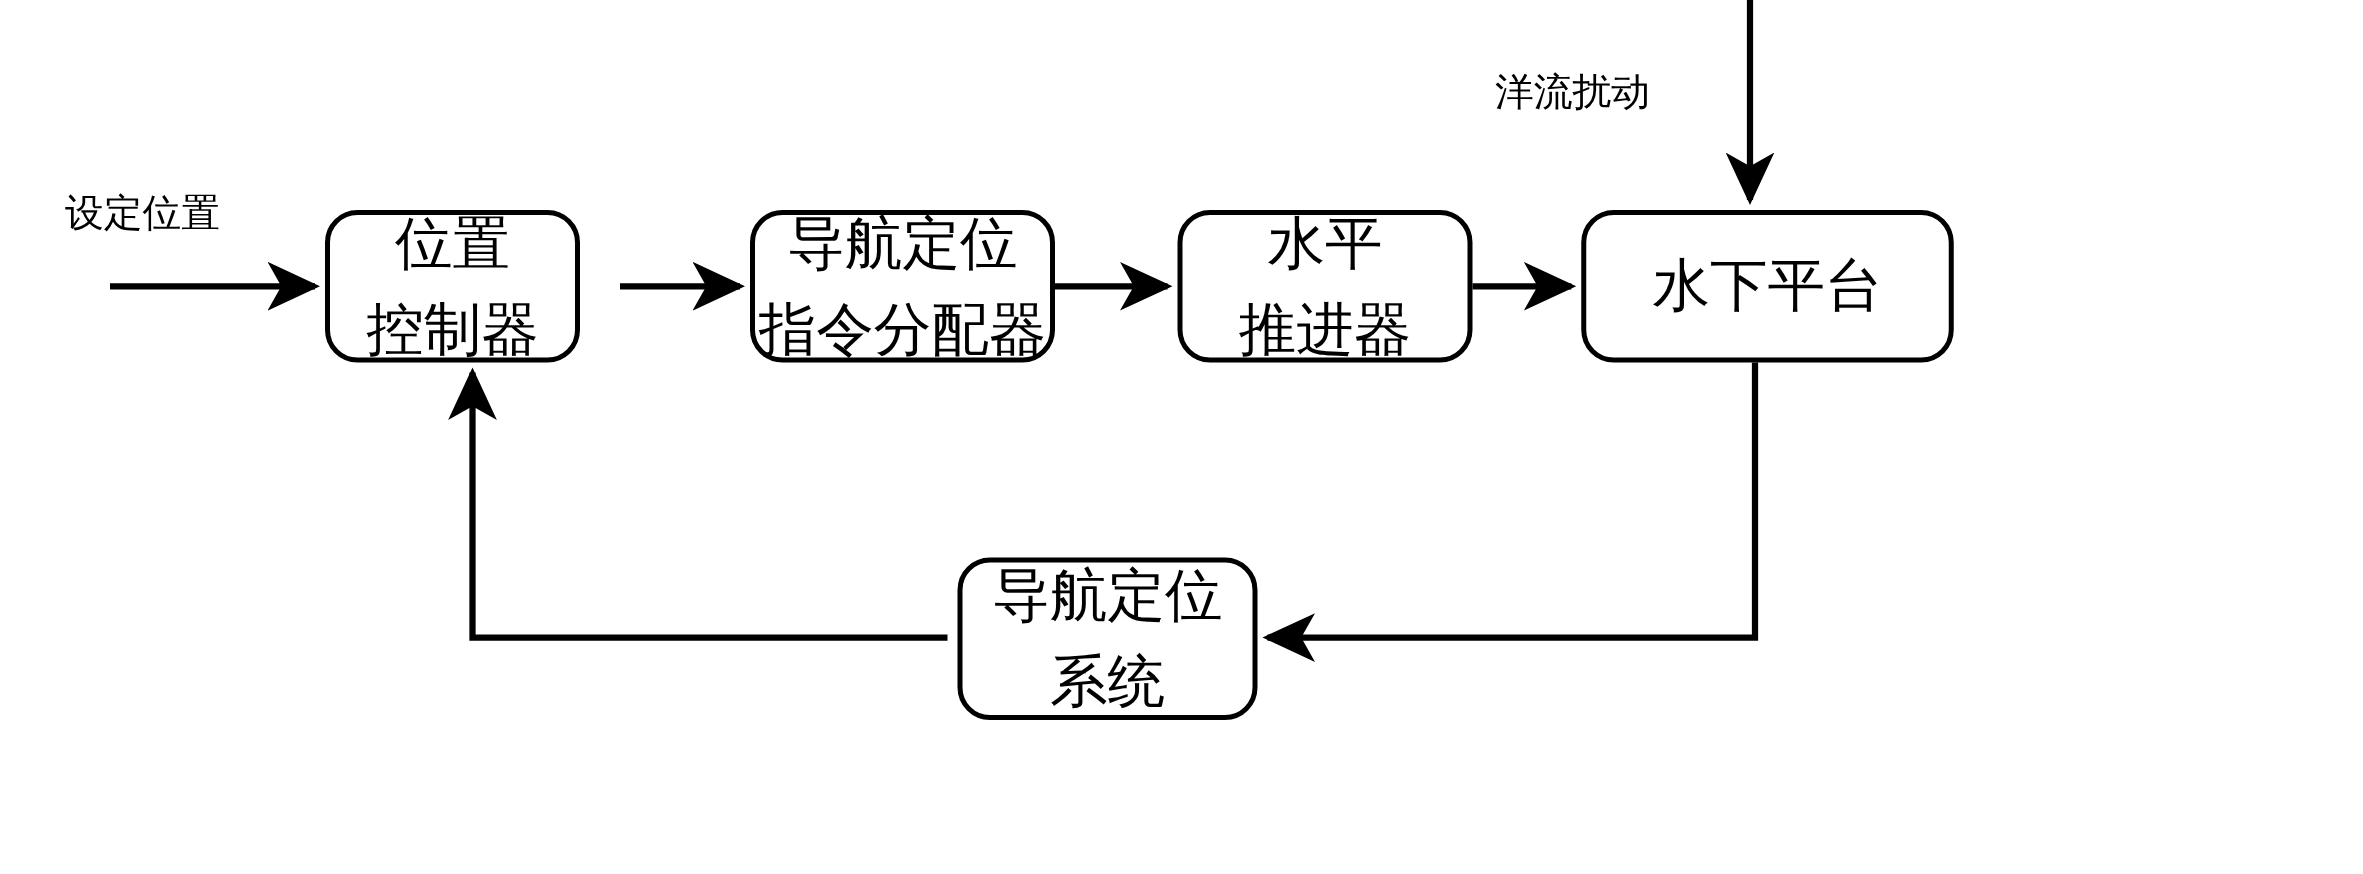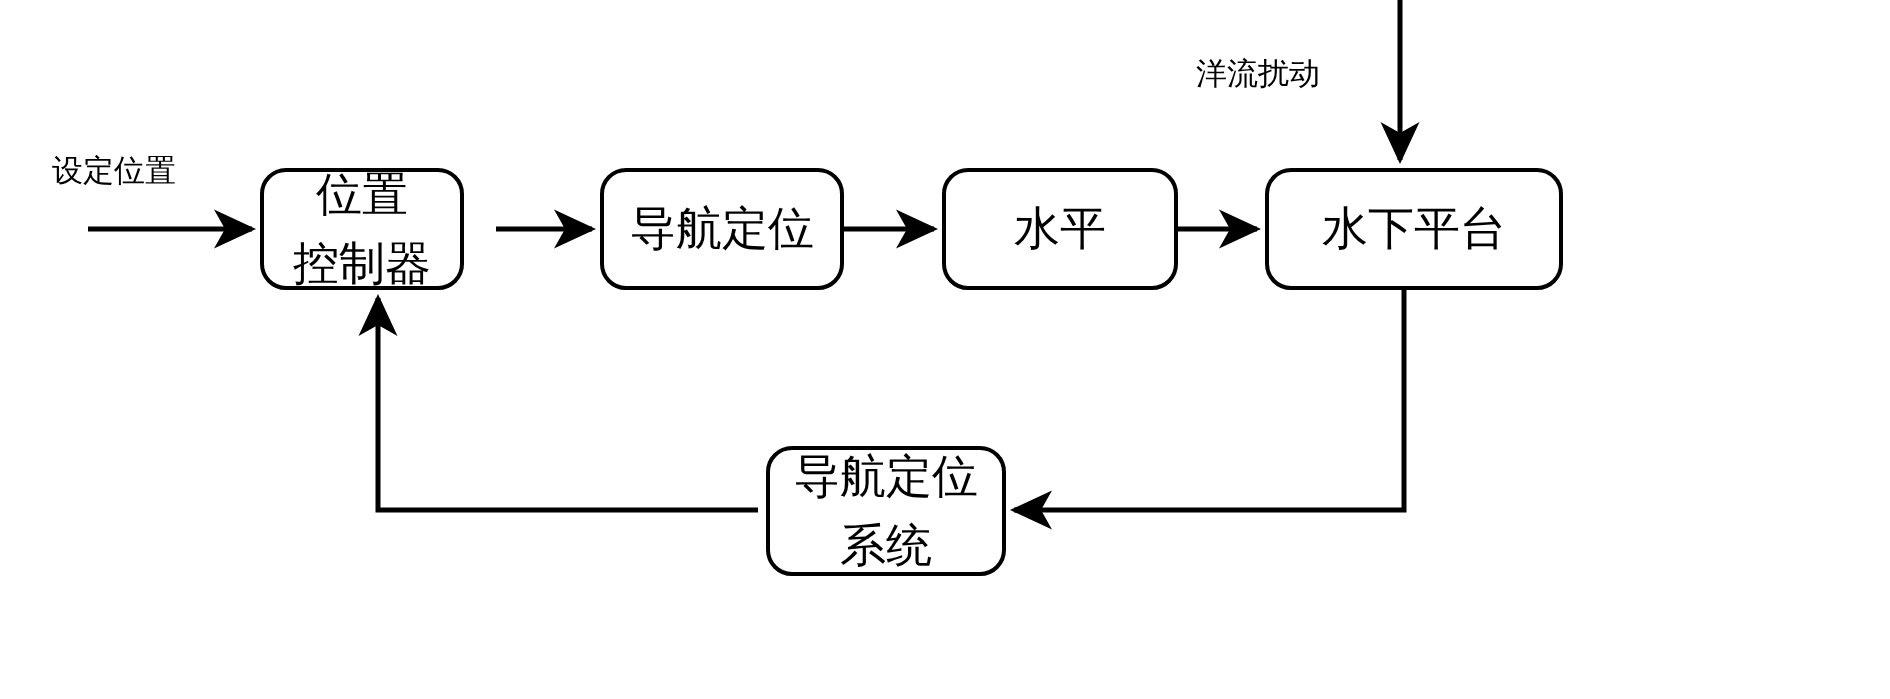--- a/index.html
+++ b/index.html
@@ -89,24 +89,26 @@
     </g>
   </svg>
 
   <div class="node" id="node-position-controller">
     <span class="line1">位置</span>
     <span class="line2">控制器</span>
   </div>
 
   <div class="node" id="node-thrust-allocator">
     <span class="line1">导航定位</span>
+    <span class="line2">指令分配器</span>
   </div>
 
   <div class="node" id="node-horizontal-thruster">
     <span class="line1">水平</span>
+    <span class="line2">推进器</span>
   </div>
 
   <div class="node" id="node-underwater-platform">
     <span class="line1">水下平台</span>
   </div>
 
   <div class="node" id="node-navigation-system">
     <span class="line1">导航定位</span>
     <span class="line2">系统</span>
   </div>

